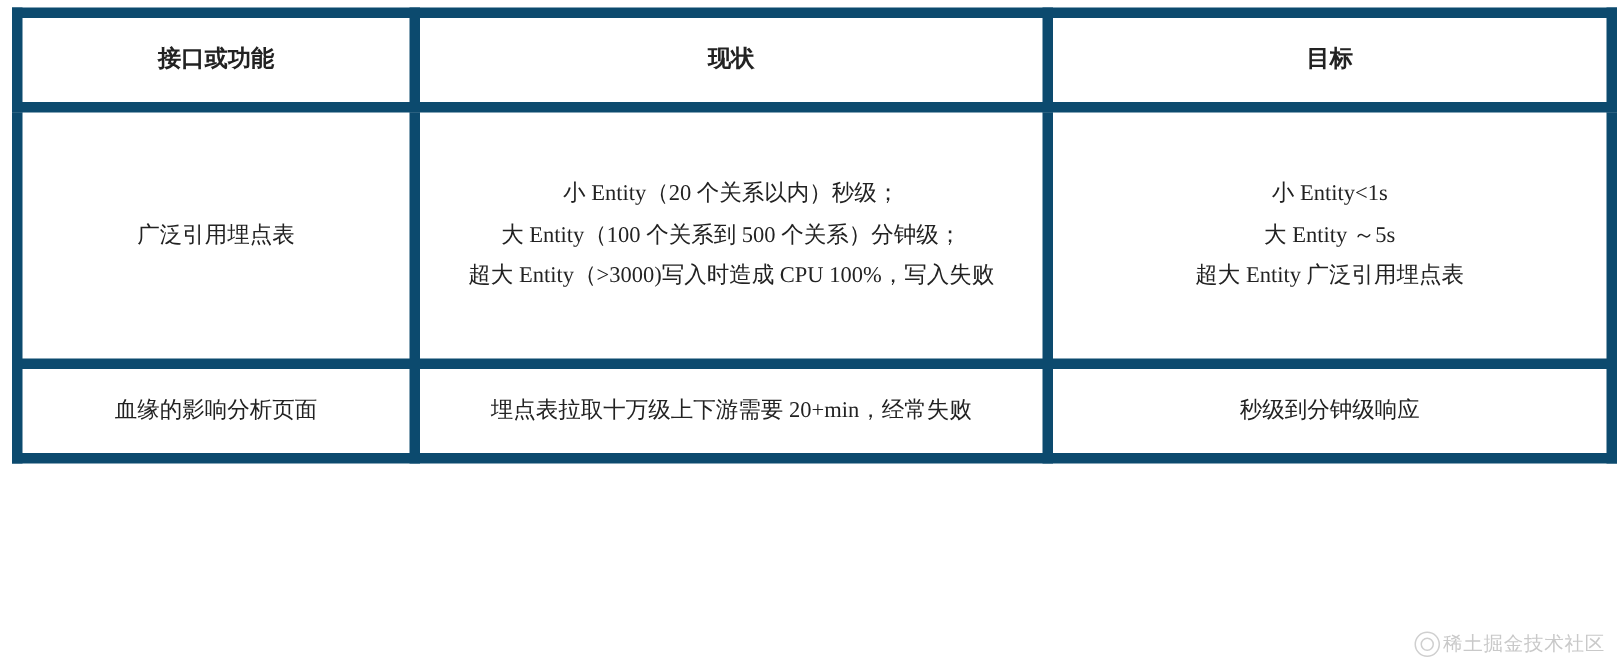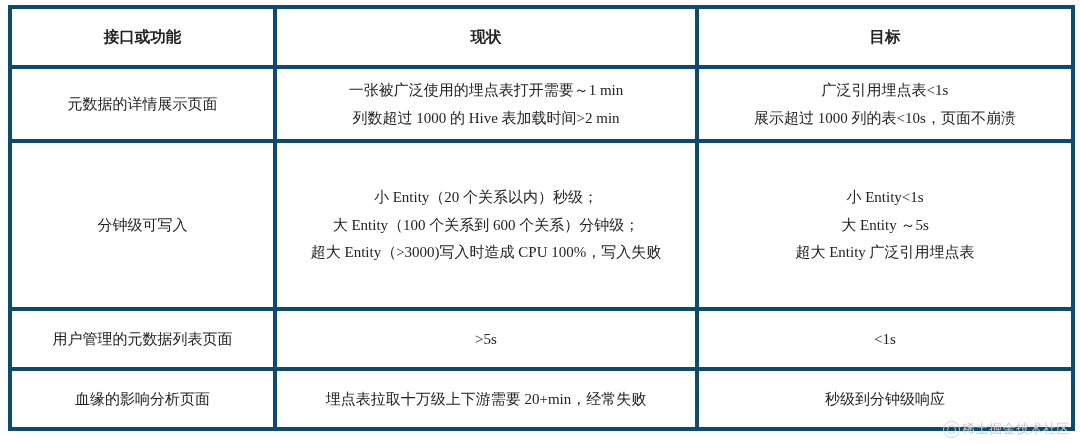--- a/index.html
+++ b/index.html
@@ -32,21 +32,21 @@
     border-collapse: collapse;
     width: 1063px;
     table-layout: fixed;
     background: #fff;
   }
   table.spec col.c0 { width: 265px; }
   table.spec col.c1 { width: 422px; }
   table.spec col.c2 { width: 376px; }
 
   table.spec th, table.spec td {
-    border: 4px solid #0c4a6e;
+    border: 7px solid #0c4a6e;
     text-align: center;
     vertical-align: middle;
     padding: 6px 8px;
     font-size: 15px;
     line-height: 1.65;
     font-weight: normal;
   }
   table.spec thead th {
     font-weight: bold;
     font-size: 15.5px;
@@ -104,56 +104,36 @@
       </colgroup>
       <thead>
         <tr>
           <th>接口或功能</th>
           <th>现状</th>
           <th>目标</th>
         </tr>
       </thead>
       <tbody>
 
-        <tr class="row-detail">
-          <td>元数据的详情展示页面</td>
-          <td class="cell-lines">
-            <div>一张被广泛使用的埋点表打开需要～1 min</div>
-            <div>列数超过 1000 的 Hive 表加载时间&gt;2 min</div>
-          </td>
-          <td class="cell-lines">
-            <div>广泛引用埋点表&lt;1s</div>
-            <div>展示超过 1000 列的表&lt;10s，页面不崩溃</div>
-          </td>
-        </tr>
 
 
         <tr class="row-write">
-          <td>分钟级可写入</td>
+          <td>广泛引用埋点表</td>
           <td class="cell-lines">
             <div>小 Entity（20 个关系以内）秒级；</div>
-            <div>大 Entity（100 个关系到 600 个关系）分钟级；</div>
+            <div>大 Entity（100 个关系到 500 个关系）分钟级；</div>
             <div>超大 Entity（&gt;3000)写入时造成 CPU 100%，写入失败</div>
           </td>
           <td class="cell-lines">
             <div>小 Entity&lt;1s</div>
             <div>大 Entity ～5s</div>
             <div>超大 Entity 广泛引用埋点表</div>
           </td>
         </tr>
 
-        <tr class="row-list">
-          <td>用户管理的元数据列表页面</td>
-          <td class="cell-lines">
-            <div>&gt;5s</div>
-          </td>
-          <td class="cell-lines">
-            <div>&lt;1s</div>
-          </td>
-        </tr>
 
         <tr class="row-lineage">
           <td>血缘的影响分析页面</td>
           <td class="cell-lines">
             <div>埋点表拉取十万级上下游需要 20+min，经常失败</div>
           </td>
           <td class="cell-lines">
             <div>秒级到分钟级响应</div>
           </td>
         </tr>

